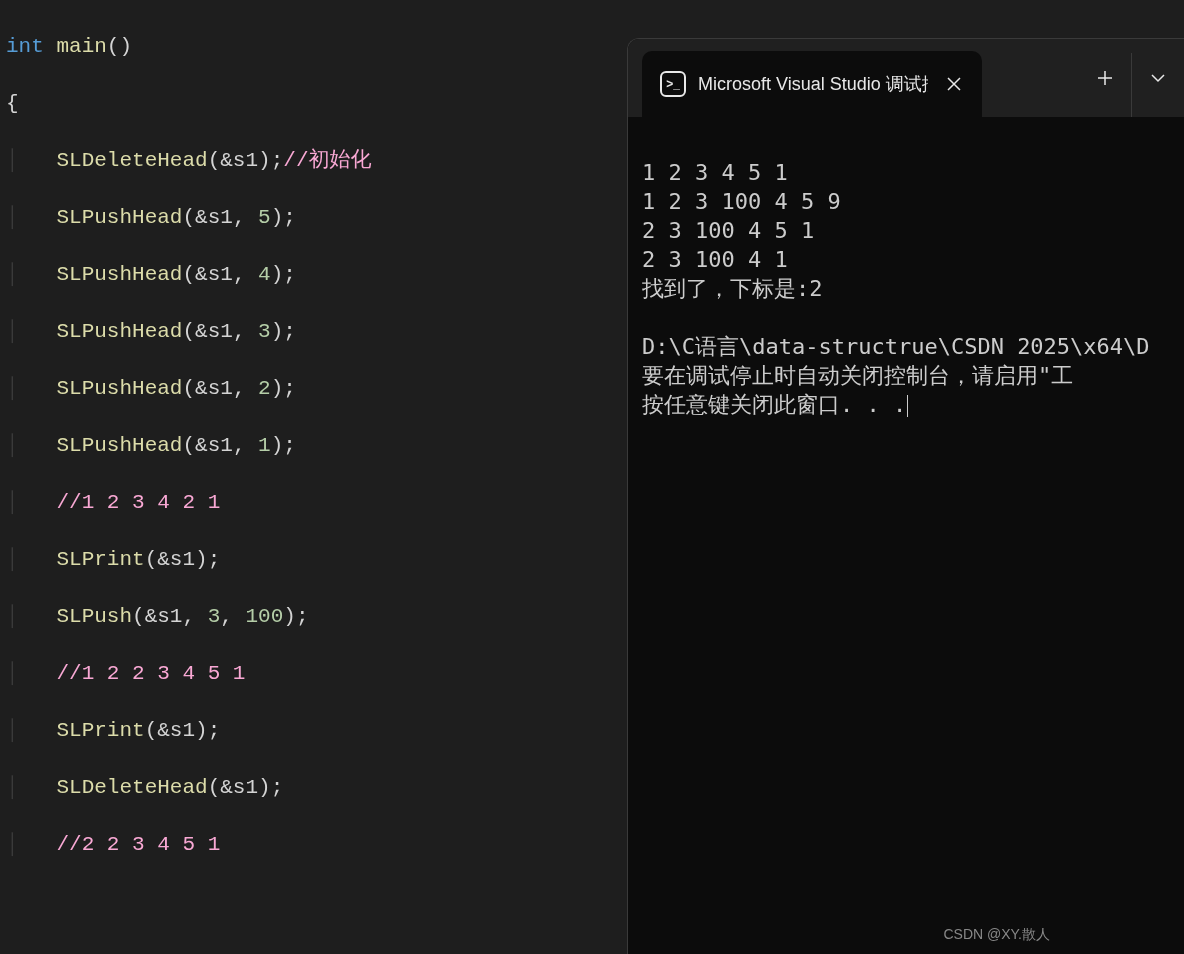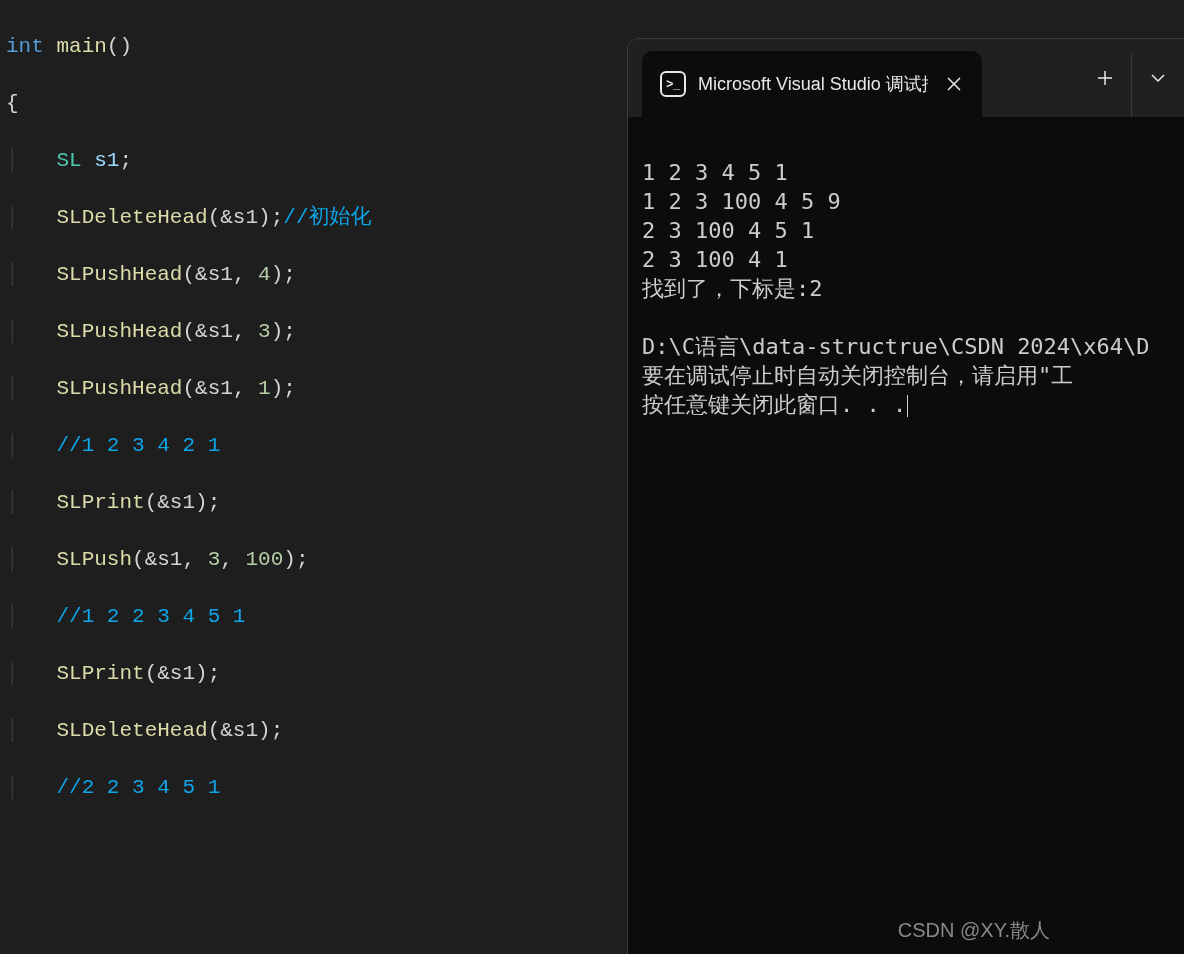--- a/index.html
+++ b/index.html
@@ -5,51 +5,52 @@
 * { margin: 0; padding: 0; box-sizing: border-box; }
 html, body { width: 1184px; height: 954px; overflow: hidden; background: #1e1e1e; font-family: Consolas, 'Courier New', monospace; }
 .workspace { position: relative; width: 1060px; height: 954px; background: #1e1e1e; }
 .editor { position: absolute; left: 0; top: 0; width: 1184px; height: 954px; padding: 4px 0 0 6px; font-size: 21px; line-height: 28.5px; color: #d4d4d4; white-space: pre; }
 .editor .line { position: relative; padding-left: 0; }
 .guide { color: #3a3a3a; }
 .kw { color: #569cd6; }
 .fn { color: #dcdcaa; }
 .var { color: #9cdcfe; }
 .num { color: #b5cea8; }
-.cmt { color: #0ea5e9; margin-top: 28px; }
+.cmt { color: #f9a8d4; margin-top: 28px; }
 .op { color: #d4d4d4; }
 .type { color: #4ec9b0; }
 
 .console-window { position: absolute; left: 627px; top: 38px; width: 557px; height: 916px; background: #0c0c0c; border-top-left-radius: 12px; border: 1px solid #3a3a3a; border-right: none; border-bottom: none; overflow: hidden; }
 .titlebar { display: flex; align-items: stretch; height: 78px; background: #202020; }
 .tab { display: flex; align-items: center; gap: 12px; background: #0c0c0c; border-top-left-radius: 10px; border-top-right-radius: 10px; margin: 12px 0 0 14px; padding: 0 14px 0 18px; height: 66px; max-width: 360px; color: #e8e8e8; font-family: 'Segoe UI', sans-serif; font-size: 18px; }
 .tab-icon { width: 26px; height: 26px; display: flex; align-items: center; justify-content: center; border: 2px solid #e8e8e8; border-radius: 6px; font-size: 12px; font-weight: bold; }
 .tab-title { white-space: nowrap; overflow: hidden; text-overflow: clip; max-width: 230px; }
 .tab-close { width: 28px; height: 28px; display: flex; align-items: center; justify-content: center; color: #e8e8e8; border-radius: 4px; cursor: pointer; }
 .titlebar-buttons { display: flex; margin-left: auto; }
 .tb-btn { width: 52px; display: flex; align-items: center; justify-content: center; color: #e8e8e8; cursor: pointer; }
 .tb-divider { width: 1px; background: #3a3a3a; margin-top: 14px; }
 
 .console-body { padding: 12px 0 0 14px; font-family: 'NSimSun', 'SimSun', Consolas, monospace; font-size: 22px; line-height: 29px; color: #cccccc; white-space: pre; }
 .console-body .cursor { display:inline-block; width:1px; height:22px; background:#ccc; vertical-align: text-bottom; margin-left:1px;}
 
-.watermark { position: absolute; right: 10px; bottom: 10px; color: #888; font-family: 'Segoe UI', sans-serif; font-size: 20px; }
+.watermark { position: absolute; right: 10px; bottom: 10px; color: #888; font-family: 'Segoe UI', sans-serif; font-size: 14px; }
 </style>
 </head>
 <body>
 
 <div class="workspace">
 
 <div class="editor">
 <div class="line"><span class="kw">int</span> <span class="fn">main</span><span class="op">()</span></div>
 <div class="line"><span class="op">{</span></div>
-<div class="line"><span class="guide">│   </span><span class="type">SL</span> <span class="var">s1</span><span class="op">;</span></div>
 <div class="line"><span class="guide">│   </span><span class="fn">SLDeleteHead</span><span class="op">(</span><span class="op">&amp;s1</span><span class="op">);</span><span class="cmt">//初始化</span></div>
+<div class="line"><span class="guide">│   </span><span class="fn">SLPushHead</span><span class="op">(</span><span class="op">&amp;s1</span><span class="op">, </span><span class="num">5</span><span class="op">);</span></div>
 <div class="line"><span class="guide">│   </span><span class="fn">SLPushHead</span><span class="op">(</span><span class="op">&amp;s1</span><span class="op">, </span><span class="num">4</span><span class="op">);</span></div>
 <div class="line"><span class="guide">│   </span><span class="fn">SLPushHead</span><span class="op">(</span><span class="op">&amp;s1</span><span class="op">, </span><span class="num">3</span><span class="op">);</span></div>
+<div class="line"><span class="guide">│   </span><span class="fn">SLPushHead</span><span class="op">(</span><span class="op">&amp;s1</span><span class="op">, </span><span class="num">2</span><span class="op">);</span></div>
 <div class="line"><span class="guide">│   </span><span class="fn">SLPushHead</span><span class="op">(</span><span class="op">&amp;s1</span><span class="op">, </span><span class="num">1</span><span class="op">);</span></div>
 <div class="line"><span class="guide">│   </span><span class="cmt">//1 2 3 4 2 1</span></div>
 <div class="line"><span class="guide">│   </span><span class="fn">SLPrint</span><span class="op">(</span><span class="op">&amp;s1</span><span class="op">);</span></div>
 <div class="line"><span class="guide">│   </span><span class="fn">SLPush</span><span class="op">(</span><span class="op">&amp;s1</span><span class="op">, </span><span class="num">3</span><span class="op">, </span><span class="num">100</span><span class="op">);</span></div>
 <div class="line"><span class="guide">│   </span><span class="cmt">//1 2 2 3 4 5 1</span></div>
 <div class="line"><span class="guide">│   </span><span class="fn">SLPrint</span><span class="op">(</span><span class="op">&amp;s1</span><span class="op">);</span></div>
 <div class="line"><span class="guide">│   </span><span class="fn">SLDeleteHead</span><span class="op">(</span><span class="op">&amp;s1</span><span class="op">);</span></div>
 <div class="line"><span class="guide">│   </span><span class="cmt">//2 2 3 4 5 1</span></div>
 
 
@@ -94,21 +95,21 @@
       </div>
     </div>
   </div>
   <div class="console-body">
 <span>1 2 3 4 5 1</span>
 <span>1 2 3 100 4 5 9</span>
 <span>2 3 100 4 5 1</span>
 <span>2 3 100 4 1</span>
 <span>找到了，下标是:2</span>
 <span></span>
-<span>D:\C语言\data-structrue\CSDN 2024\x64\D</span>
+<span>D:\C语言\data-structrue\CSDN 2025\x64\D</span>
 <span>要在调试停止时自动关闭控制台，请启用"工</span>
 <span>按任意键关闭此窗口. . .</span><span class="cursor"></span>
   </div>
 </div>
 
 <div class="watermark">CSDN @XY.散人</div>
 
 </div>
 
 </body></html>

